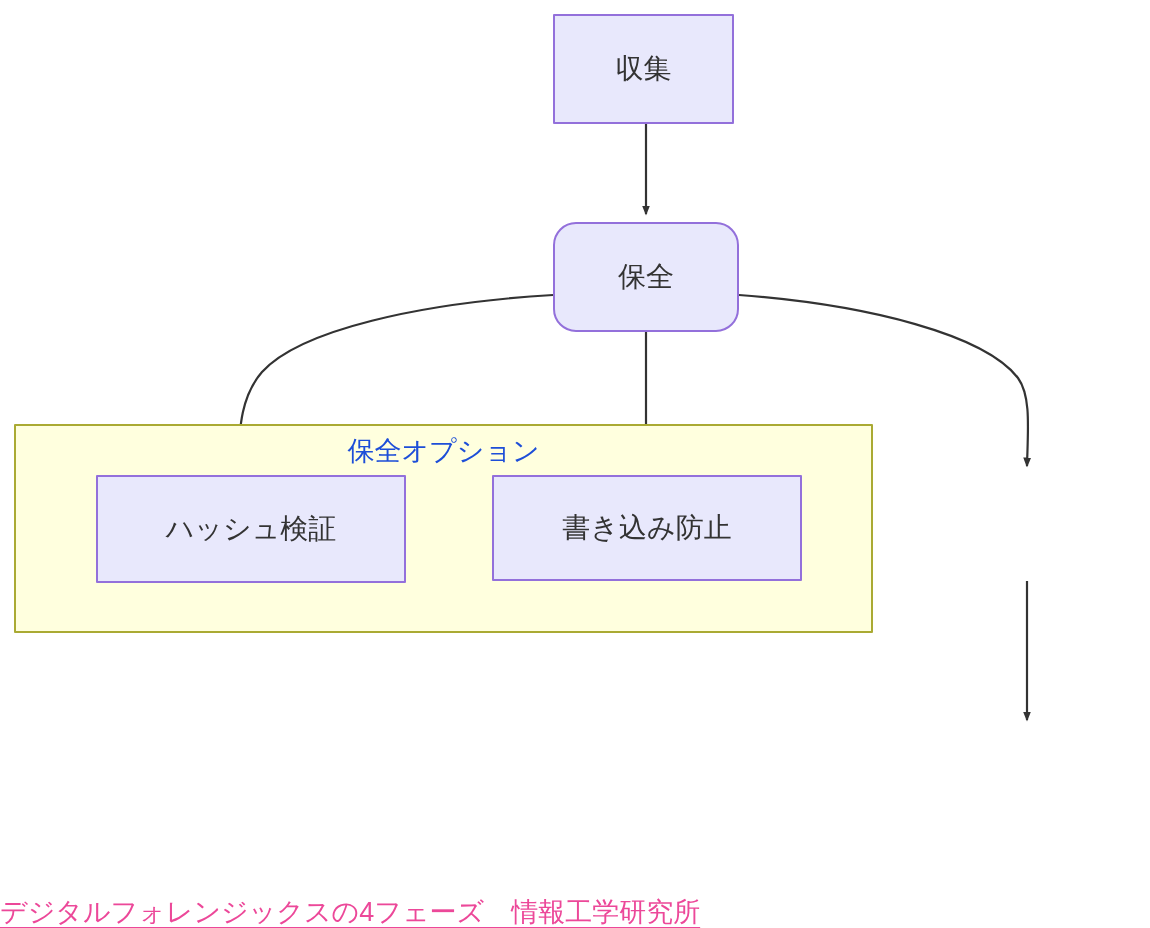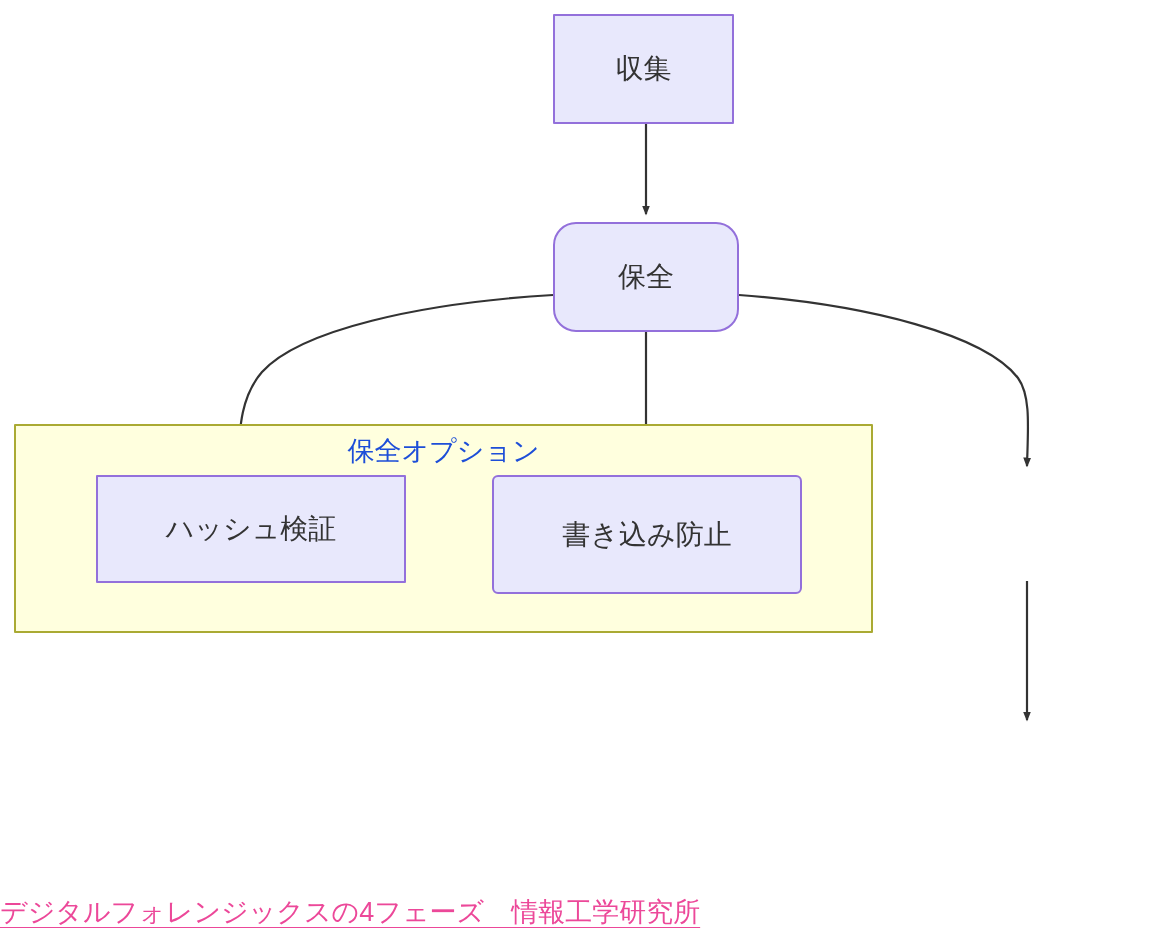--- a/index.html
+++ b/index.html
@@ -107,21 +107,21 @@
   </div>
 
   <div class="node" style="left:553px; top:222px; width:186px; height:110px;border-radius:23px;">
     <span class="node-label">保全</span>
   </div>
 
   <div class="node" style="left:96px; top:475px; width:310px; height:108px;">
     <span class="node-label">ハッシュ検証</span>
   </div>
 
-  <div class="node" style="left:492px; top:475px; width:310px; height:119px;border-radius:6px;">
+  <div class="node" style="left:492px; top:475px; width:310px; height:106px;">
     <span class="node-label">書き込み防止</span>
   </div>
 
 
 
   <div class="caption">デジタルフォレンジックスの4フェーズ　情報工学研究所</div>
 
 </div>
 
 </body></html>

